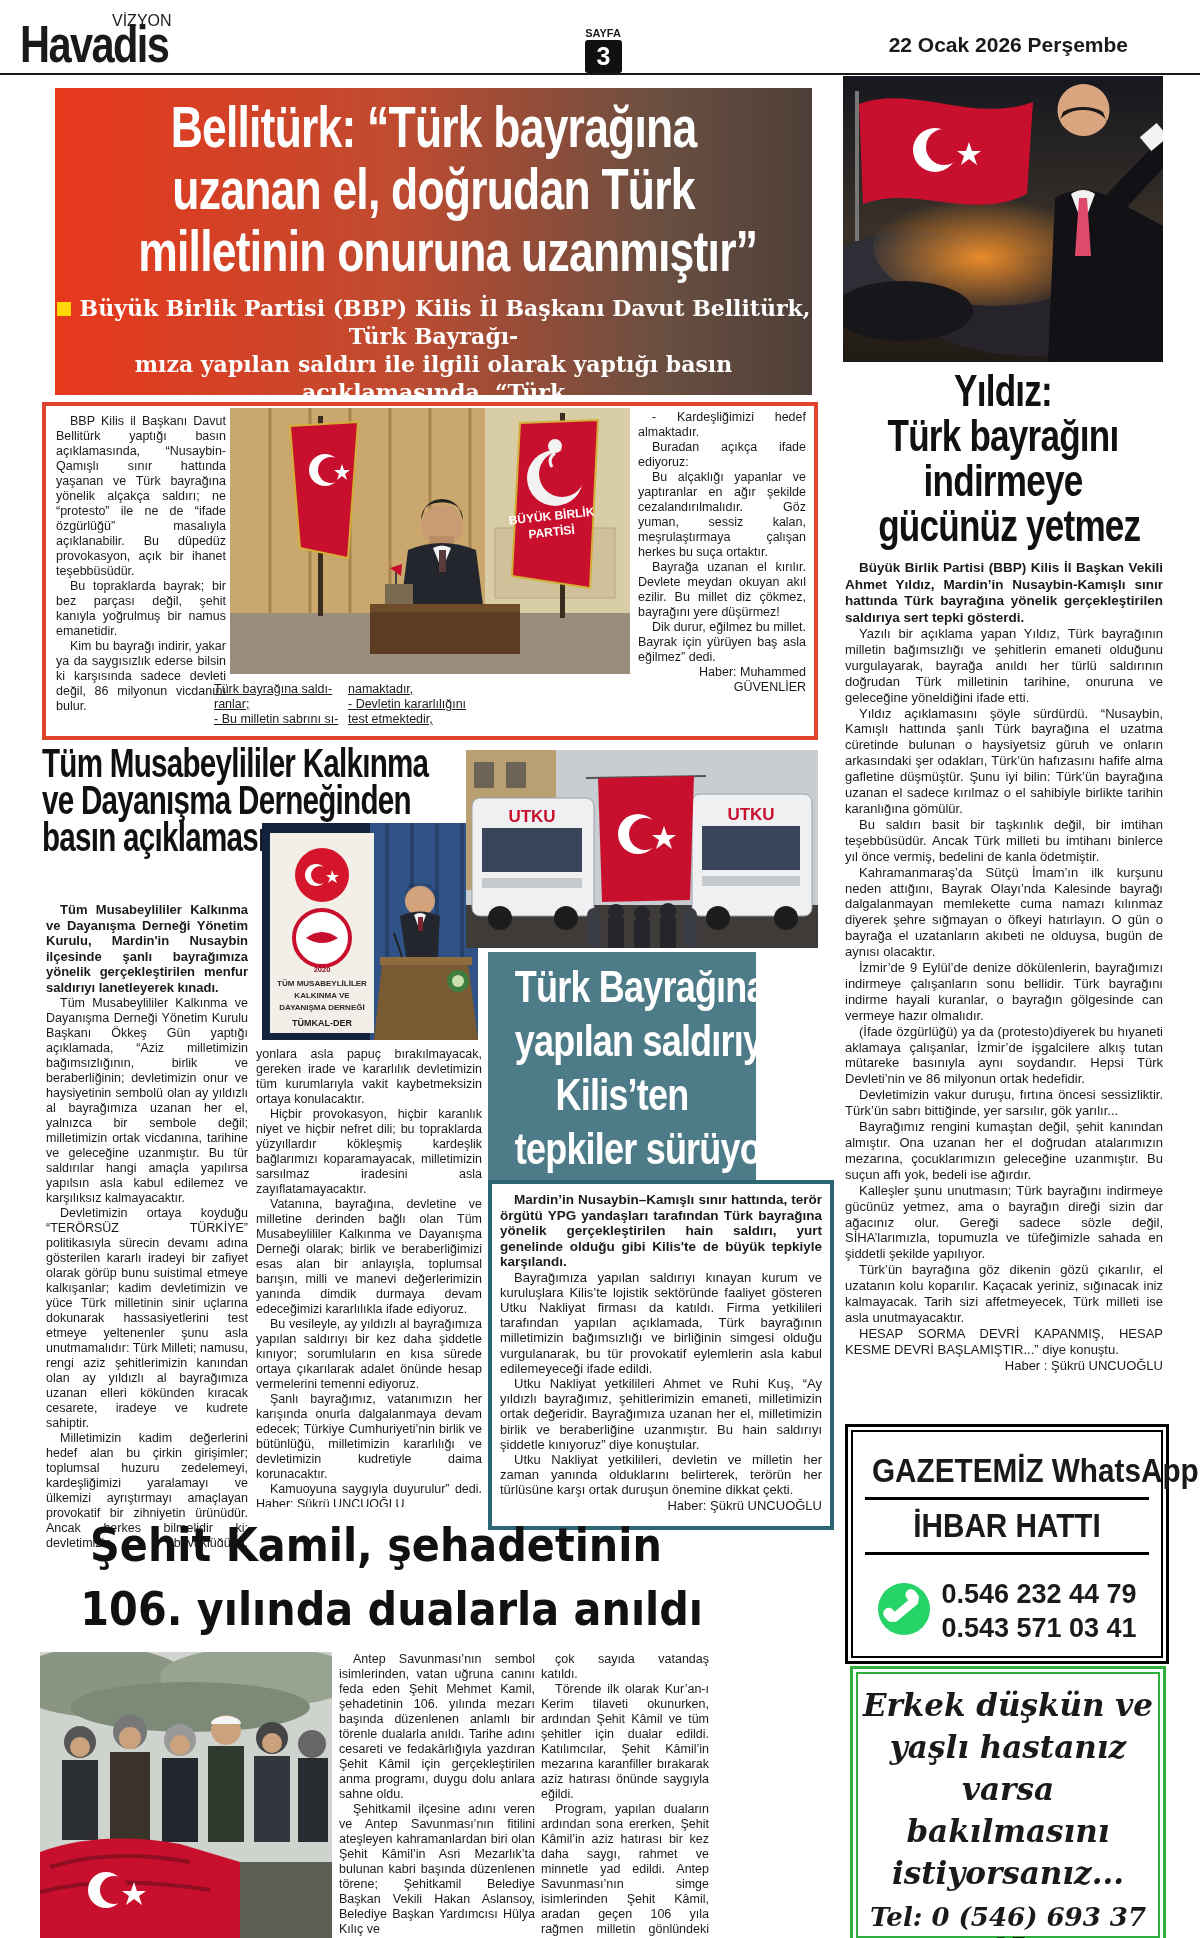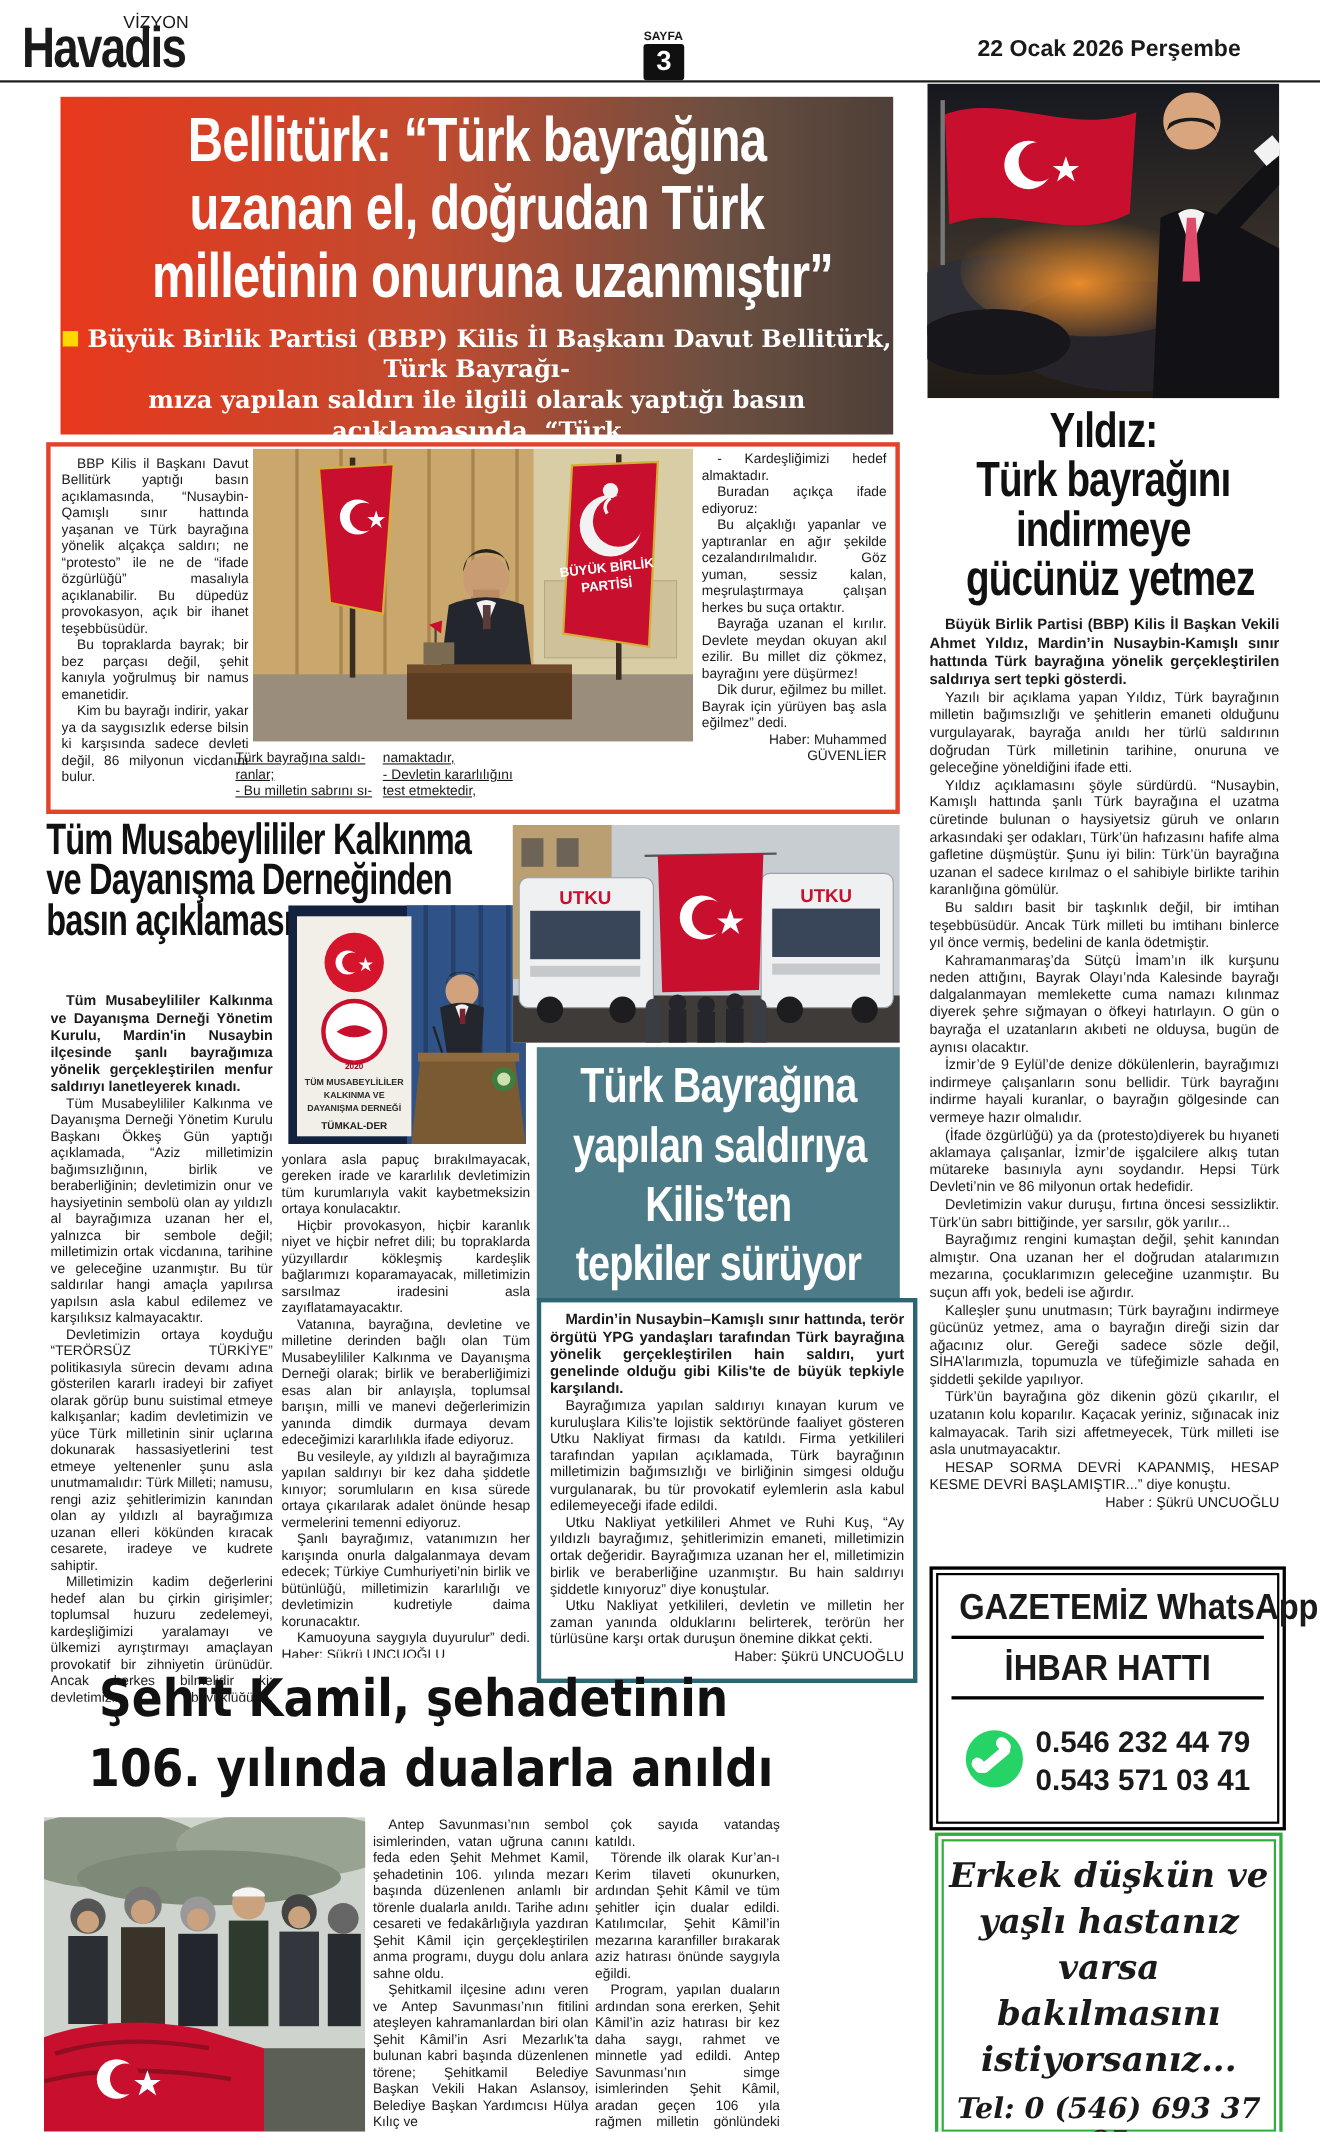--- a/index.html
+++ b/index.html
@@ -37,21 +37,21 @@
   .yh{font-size:45px;line-height:45px;font-weight:bold;text-align:center;white-space:nowrap;
       transform:scaleX(.78);letter-spacing:-1px;color:#111;}
   .th{font-size:45px;line-height:54px;font-weight:bold;text-align:center;white-space:nowrap;
       transform:scaleX(.8);color:#fff;letter-spacing:-1px;}
   .teal{background:#4e7b88;padding-top:8px;}
   .tealbox{border:4px solid #2c6673;padding:8px;}
   .sh{font-family:"DejaVu Sans",sans-serif;font-size:47px;line-height:64px;font-weight:bold;
       text-align:center;white-space:nowrap;transform:scaleX(.88);color:#111;}
   
   .wa-outer{border:3px solid #000;padding:3px;}
-  .wa-inner{border:2px solid #000;height:100%;box-sizing:border-box;padding:10px 4px 4px;}
+  .wa-inner{border:2px solid #000;height:100%;box-sizing:border-box;padding:20px 4px 4px;}
   .wa-title{font-size:33px;font-weight:bold;text-align:center;white-space:nowrap;transform:scaleX(.9);}
   .wa-rule{height:3px;background:#000;margin:7px 8px;}
   .wa-phones{display:flex;align-items:center;justify-content:center;gap:10px;margin-top:22px;}
   .wa-num{font-size:27px;font-weight:bold;line-height:34px;white-space:nowrap;}
   
   .ad-outer{border:3px solid #2fae3d;padding:3px;}
   .ad-inner{border:2px solid #2fae3d;height:100%;box-sizing:border-box;padding:10px 4px 4px;font-style:italic;}
   .ad-line{font-family:"DejaVu Serif",serif;font-size:31px;line-height:42px;font-weight:bold;
            text-align:center;}
   .ad-tel{font-family:"DejaVu Serif",serif;font-size:26px;font-weight:bold;text-align:center;margin-top:8px;}
@@ -308,21 +308,21 @@
     </g>
     <g fill="#3a3d44">
       <circle cx="128" cy="165" r="7"></circle>
         <rect x="121" y="170" width="14" height="28"></rect>
       <circle cx="224" cy="165" r="7"></circle>
         <rect x="217" y="170" width="14" height="28"></rect>
     </g>
   </svg>
 </div>
 
-<div class="abs teal" style="left:488px;top:952px;width:330px;height:222px;">
+<div class="abs teal" style="left:488px;top:952px;width:268px;height:222px;">
   <div class="th">Türk Bayrağına</div>
   <div class="th">yapılan saldırıya</div>
   <div class="th">Kilis’ten</div>
   <div class="th">tepkiler sürüyor</div>
 </div>
 
 <div class="abs tealbox col" style="left:488px;top:1180px;width:322px;height:326px;">
   <p class="p boldintro" style="font-size:13.5px;line-height:15.5px;">Mardin’in Nusaybin–Kamışlı sınır hattında, terör örgütü YPG yandaşları tarafından Türk bayrağına yönelik gerçekleştirilen hain saldırı, yurt genelinde olduğu gibi Kilis'te de büyük tepkiyle karşılandı.</p>
   <p class="p" style="font-size:13px;line-height:15.2px;">Bayrağımıza yapılan saldırıyı kınayan kurum ve kuruluşlara Kilis’te lojistik sektöründe faaliyet gösteren Utku Nakliyat firması da katıldı. Firma yetkilileri tarafından yapılan açıklamada, Türk bayrağının milletimizin bağımsızlığı ve birliğinin simgesi olduğu vurgulanarak, bu tür provokatif eylemlerin asla kabul edilemeyeceği ifade edildi.</p>
   <p class="p" style="font-size:13px;line-height:15.2px;">Utku Nakliyat yetkilileri Ahmet ve Ruhi Kuş, “Ay yıldızlı bayrağımız, şehitlerimizin emaneti, milletimizin ortak değeridir. Bayrağımıza uzanan her el, milletimizin birlik ve beraberliğine uzanmıştır. Bu hain saldırıyı şiddetle kınıyoruz” diye konuştular.</p>

